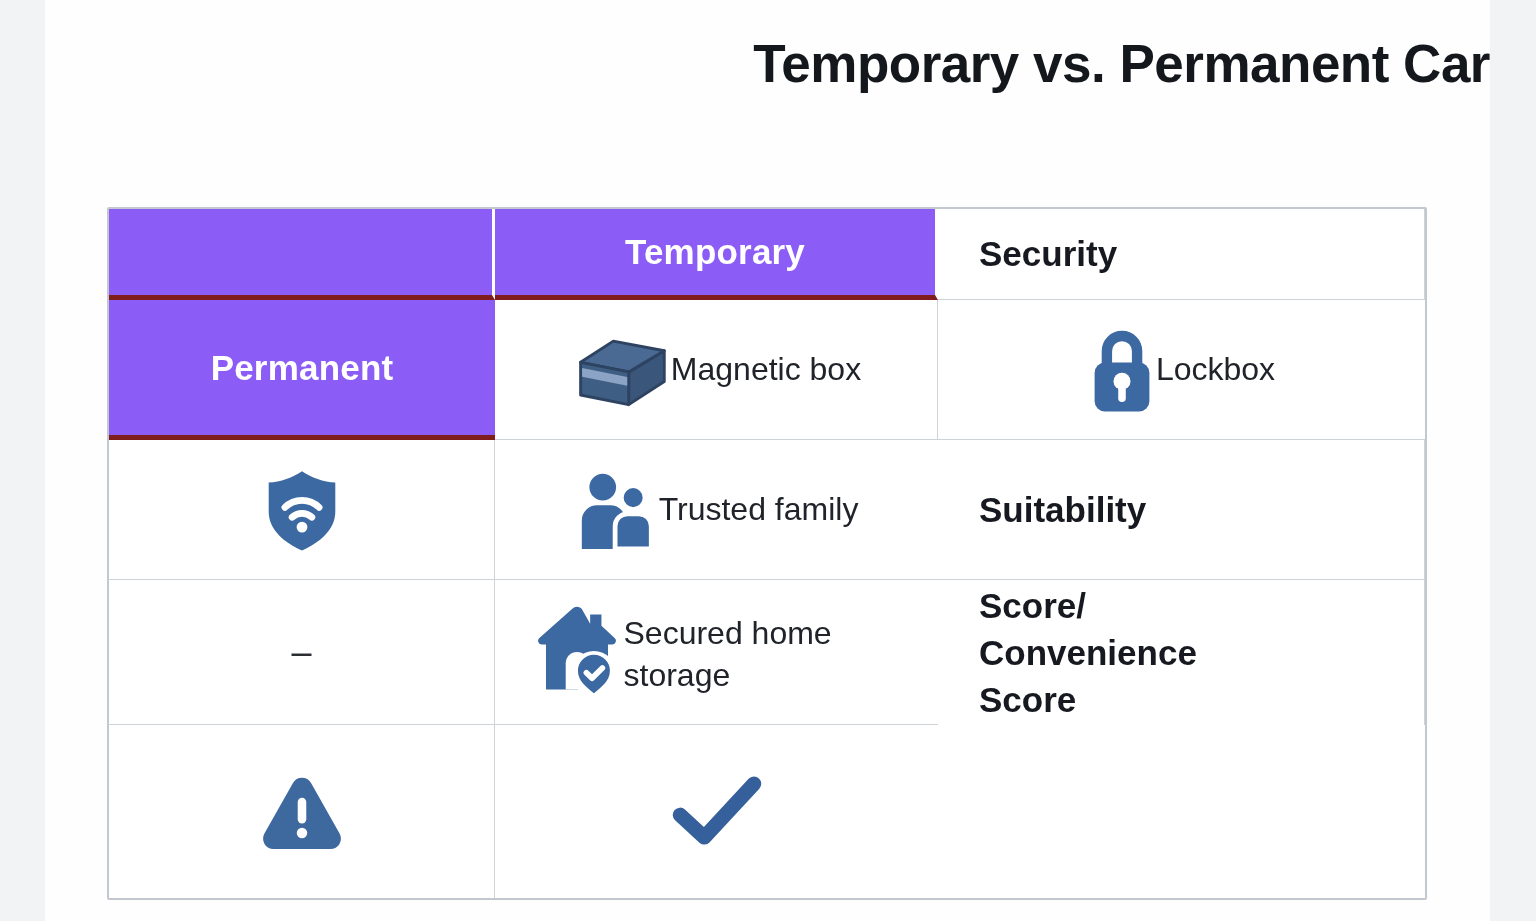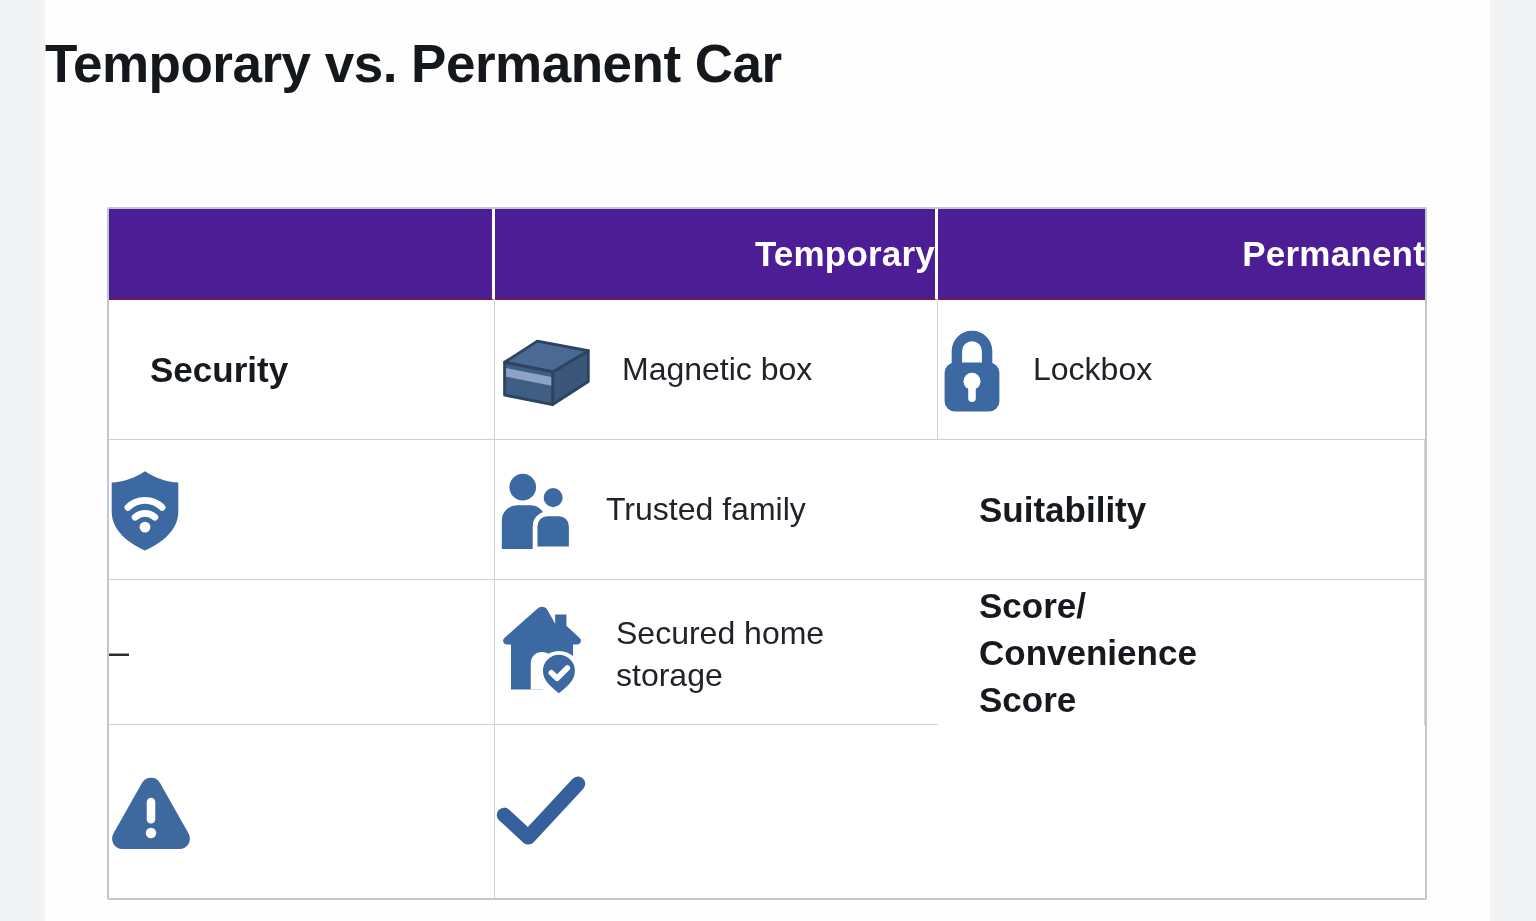--- a/index.html
+++ b/index.html
@@ -7,21 +7,21 @@
   .stage {
     position:relative; width:1536px; height:921px;
     background:#f2f3f5; overflow:hidden;
   }
   .panel {
     position:absolute; left:45px; top:0; width:1445px; height:921px;
     background:#fefefe;
   }
   .title {
     position:absolute; left:0; top:30px; width:100%;
-    margin:0; text-align:left;
+    margin:0; text-align:right;
     font-size:53px; font-weight:bold; letter-spacing:-0.5px;
     color:#14171c; line-height:1.28;
   }
   .title .tl { display:block; }
 
   .tbl {
     position:absolute; left:62px; top:207px;
     width:1320px; height:693px; box-sizing:border-box;
     background:#ffffff;
     border:2px solid #c2c8ce; border-radius:2px;
@@ -32,37 +32,37 @@
   .cell {
     box-sizing:border-box;
     border-right:1px solid #ced3d8;
     border-bottom:1px solid #ced3d8;
     display:flex; align-items:center;
   }
   .cell.lastcol { border-right:none; }
   .cell.lastrow { border-bottom:none; }
 
   .hcell {
-    background:#4c1d95;
-    justify-content:flex-end;
+    background:#8b5cf6;
+    justify-content:center;
     border-right:3px solid #ffffff;
-    border-bottom:1px solid #7f1d1d;
+    border-bottom:5px solid #7f1d1d;
   }
   .hcell.lastcol { border-right:none; }
   .hcell span {
     color:#ffffff; font-size:35px; font-weight:bold; letter-spacing:0.2px;
   }
 
   .label { padding-left:41px; }
   .label span {
     font-size:35px; font-weight:bold; color:#16191f;
     line-height:1.35; max-width:270px; display:block;
   }
 
-  .content { gap:27px; }
+  .content { justify-content:center; }
   .ctext {
     font-size:32px; color:#20242a; line-height:1.3;
   }
   .ctext.wrap { max-width:280px;margin-top:6px; }
   .dash { font-size:36px; color:#2a2e33; }
 
   .icon { display:flex; align-items:center; justify-content:center; flex:0 0 auto; }
   .icon svg { display:block; }
 </style>
 </head>
@@ -74,26 +74,26 @@
     <h1 class="title">
       <span class="tl">Temporary vs. Permanent Car</span>
     </h1>
 
     <div class="tbl">
 
       <div class="cell hcell"></div>
       <div class="cell hcell">
         <span>Temporary</span>
       </div>
+      <div class="cell label">
+        <span>Security</span>
+      </div>
+
       <div class="cell hcell lastcol">
         <span>Permanent</span>
-      </div>
-
-      <div class="cell label">
-        <span>Security</span>
       </div>
       <div class="cell content">
         <span class="icon">
           <svg width="100" height="76" viewBox="0 0 104 78">
             <g stroke="#2d4361" stroke-width="3" stroke-linejoin="round">
               <path d="M60,41 L97,19 L97,51 L60,75 Z" fill="#3a567a"></path>
               <path d="M10,31 L44,9 L97,19 L60,41 Z" fill="#4a6a94"></path>
               <path d="M10,31 L60,41 L60,75 L10,65 Z" fill="#3f5e84"></path>
             </g>
             <path d="M11.5,37 L58.5,46.4 L58.5,55.4 L11.5,46 Z" fill="#8ba3c4"></path>

